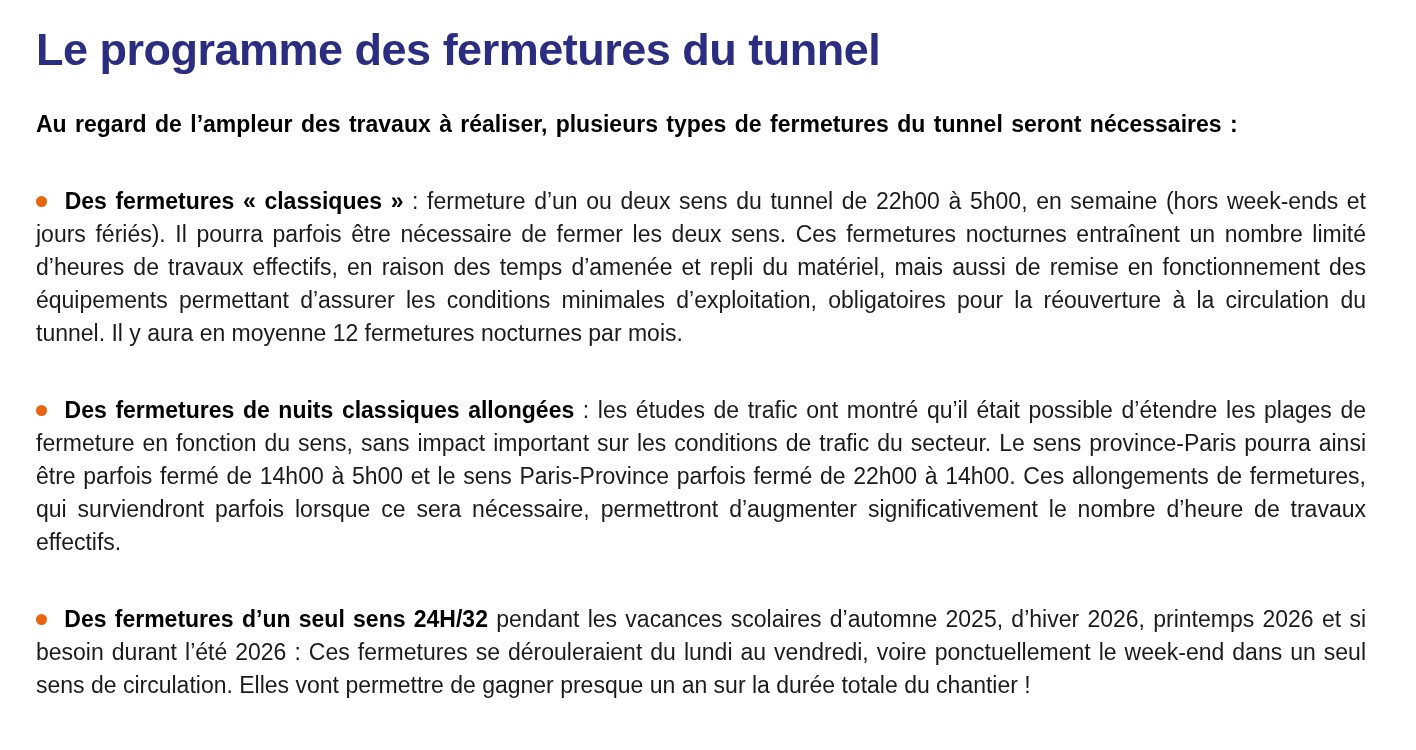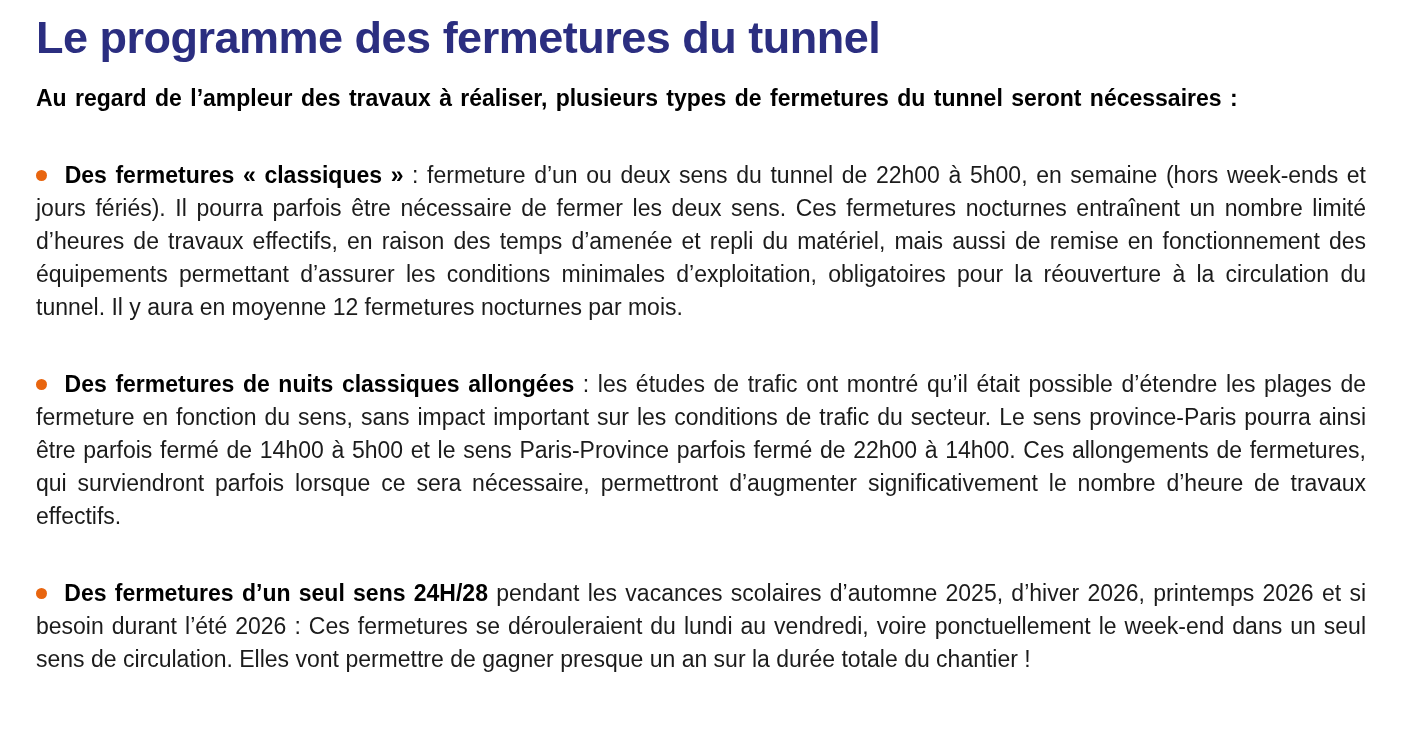--- a/index.html
+++ b/index.html
@@ -11,34 +11,34 @@
     width: 1416px;
     height: 750px;
     overflow: hidden;
     font-family: "Liberation Sans", sans-serif;
     color: #1b1b1b;
   }
   .page {
     box-sizing: border-box;
     width: 1416px;
     height: 568px;
-    padding: 12px 50px 0 36px;
+    padding: 24px 50px 0 36px;
   }
   h1.title {
     margin: 0;
     padding: 0;
     font-size: 45px;
     line-height: 1.15;
     font-weight: 800;
     letter-spacing: -0.5px;
     color: #2b2e80;
     font-family: "Liberation Sans", sans-serif;
   }
   p.intro {
-    margin: 18px 0 0 0;
+    margin: 32px 0 0 0;
     font-size: 23px;
     line-height: 33px;
     font-weight: 700;
     color: #000000;
     text-align: justify;
     word-spacing: 2px;
   }
   p.bullet {
     margin: 44px 0 0 0;
     font-size: 23px;
@@ -75,16 +75,16 @@
     <b>Des fermetures «&nbsp;classiques&nbsp;»</b><span> : fermeture d’un ou deux sens du tunnel de 22h00 à 5h00, en semaine (hors week-ends et jours fériés). Il pourra parfois être nécessaire de fermer les deux sens. Ces fermetures nocturnes entraînent un nombre limité d’heures de travaux effectifs, en raison des temps d’amenée et repli du matériel, mais aussi de remise en fonctionnement des équipements permettant d’assurer les conditions minimales d’exploitation, obligatoires pour la réouverture à la circulation du tunnel. Il y aura en moyenne 12 fermetures nocturnes par mois.</span>
   </p>
 
   <p class="bullet">
     <span class="dot"></span>
     <b>Des fermetures de nuits classiques allongées</b><span> : les études de trafic ont montré qu’il était possible d’étendre les plages de fermeture en fonction du sens, sans impact important sur les conditions de trafic du secteur. Le sens province-Paris pourra ainsi être parfois fermé de 14h00 à 5h00 et le sens Paris-Province parfois fermé de 22h00 à 14h00. Ces allongements de fermetures, qui surviendront parfois lorsque ce sera nécessaire, permettront d’augmenter significativement le nombre d’heure de travaux effectifs.</span>
   </p>
 
   <p class="bullet">
     <span class="dot"></span>
-    <b>Des fermetures d’un seul sens 24H/28</b><span> pendant les vacances scolaires d’automne 2025, d’hiver 2026, printemps 2026 et si besoin durant l’été 2026 : Ces fermetures se dérouleraient du lundi au vendredi, voire ponctuellement le week-end dans un seul sens de circulation. Elles vont permettre de gagner presque un an sur la durée totale du chantier !</span>
+    <b>Des fermetures d’un seul sens 24H/32</b><span> pendant les vacances scolaires d’automne 2025, d’hiver 2026, printemps 2026 et si besoin durant l’été 2026 : Ces fermetures se dérouleraient du lundi au vendredi, voire ponctuellement le week-end dans un seul sens de circulation. Elles vont permettre de gagner presque un an sur la durée totale du chantier !</span>
   </p>
 
 </div>
 
 </body></html>

